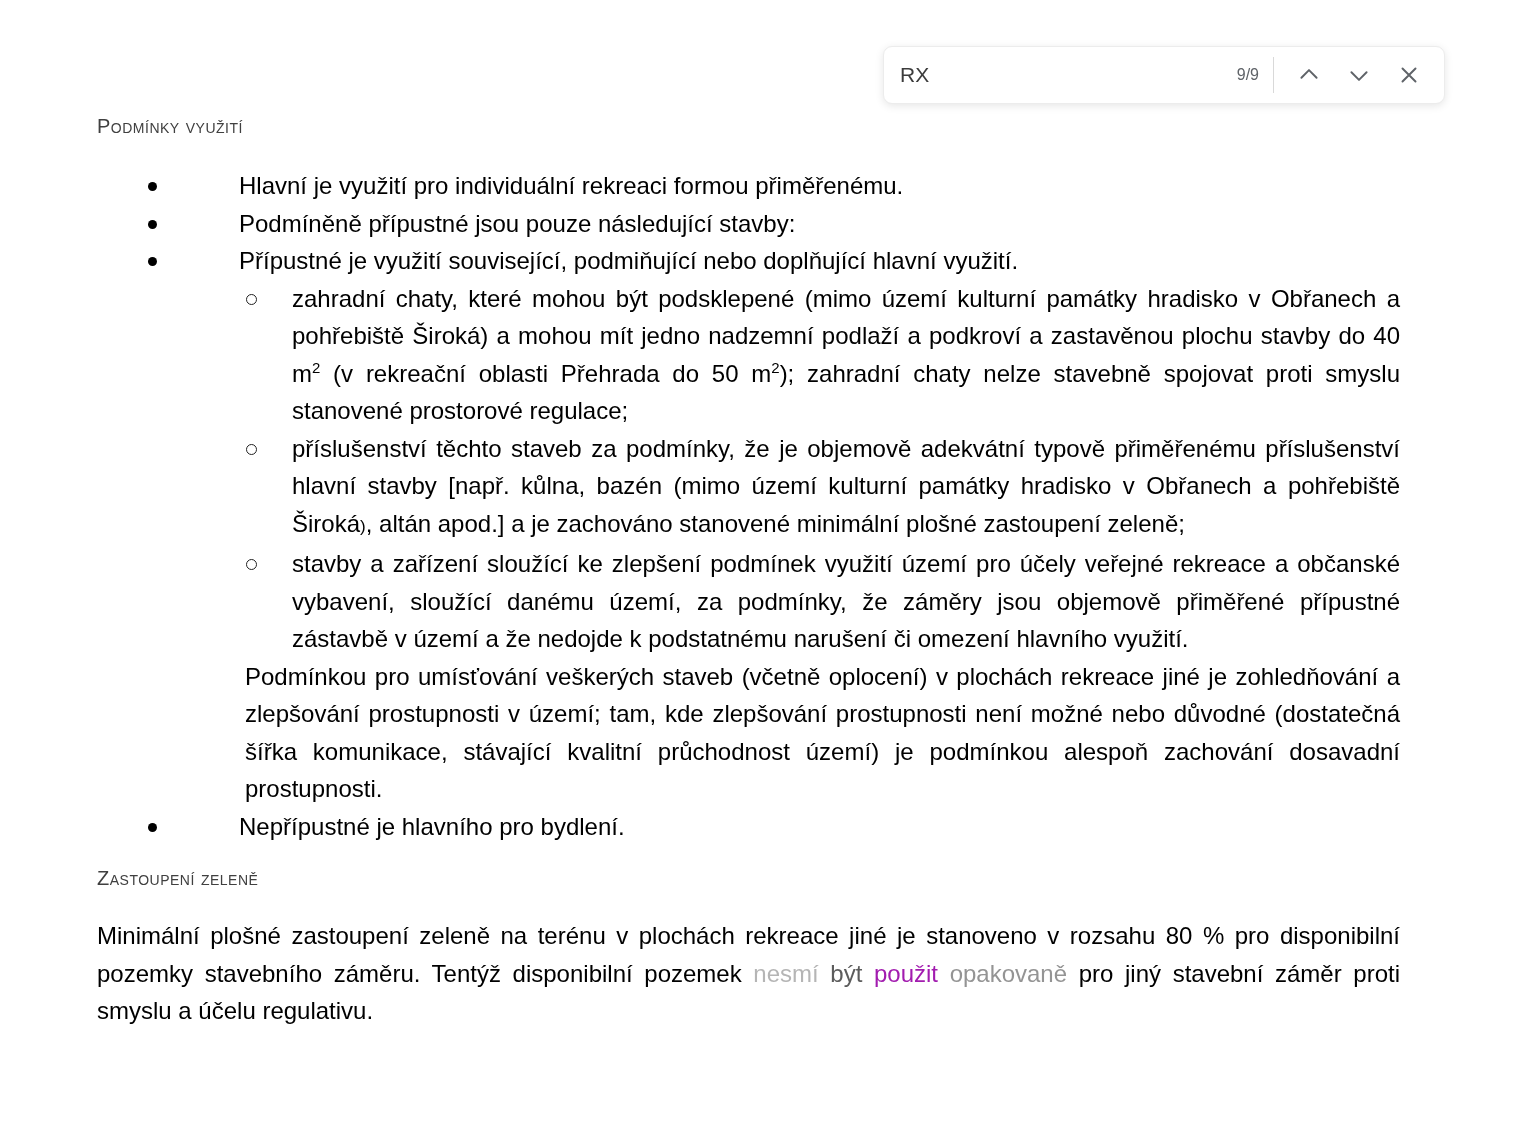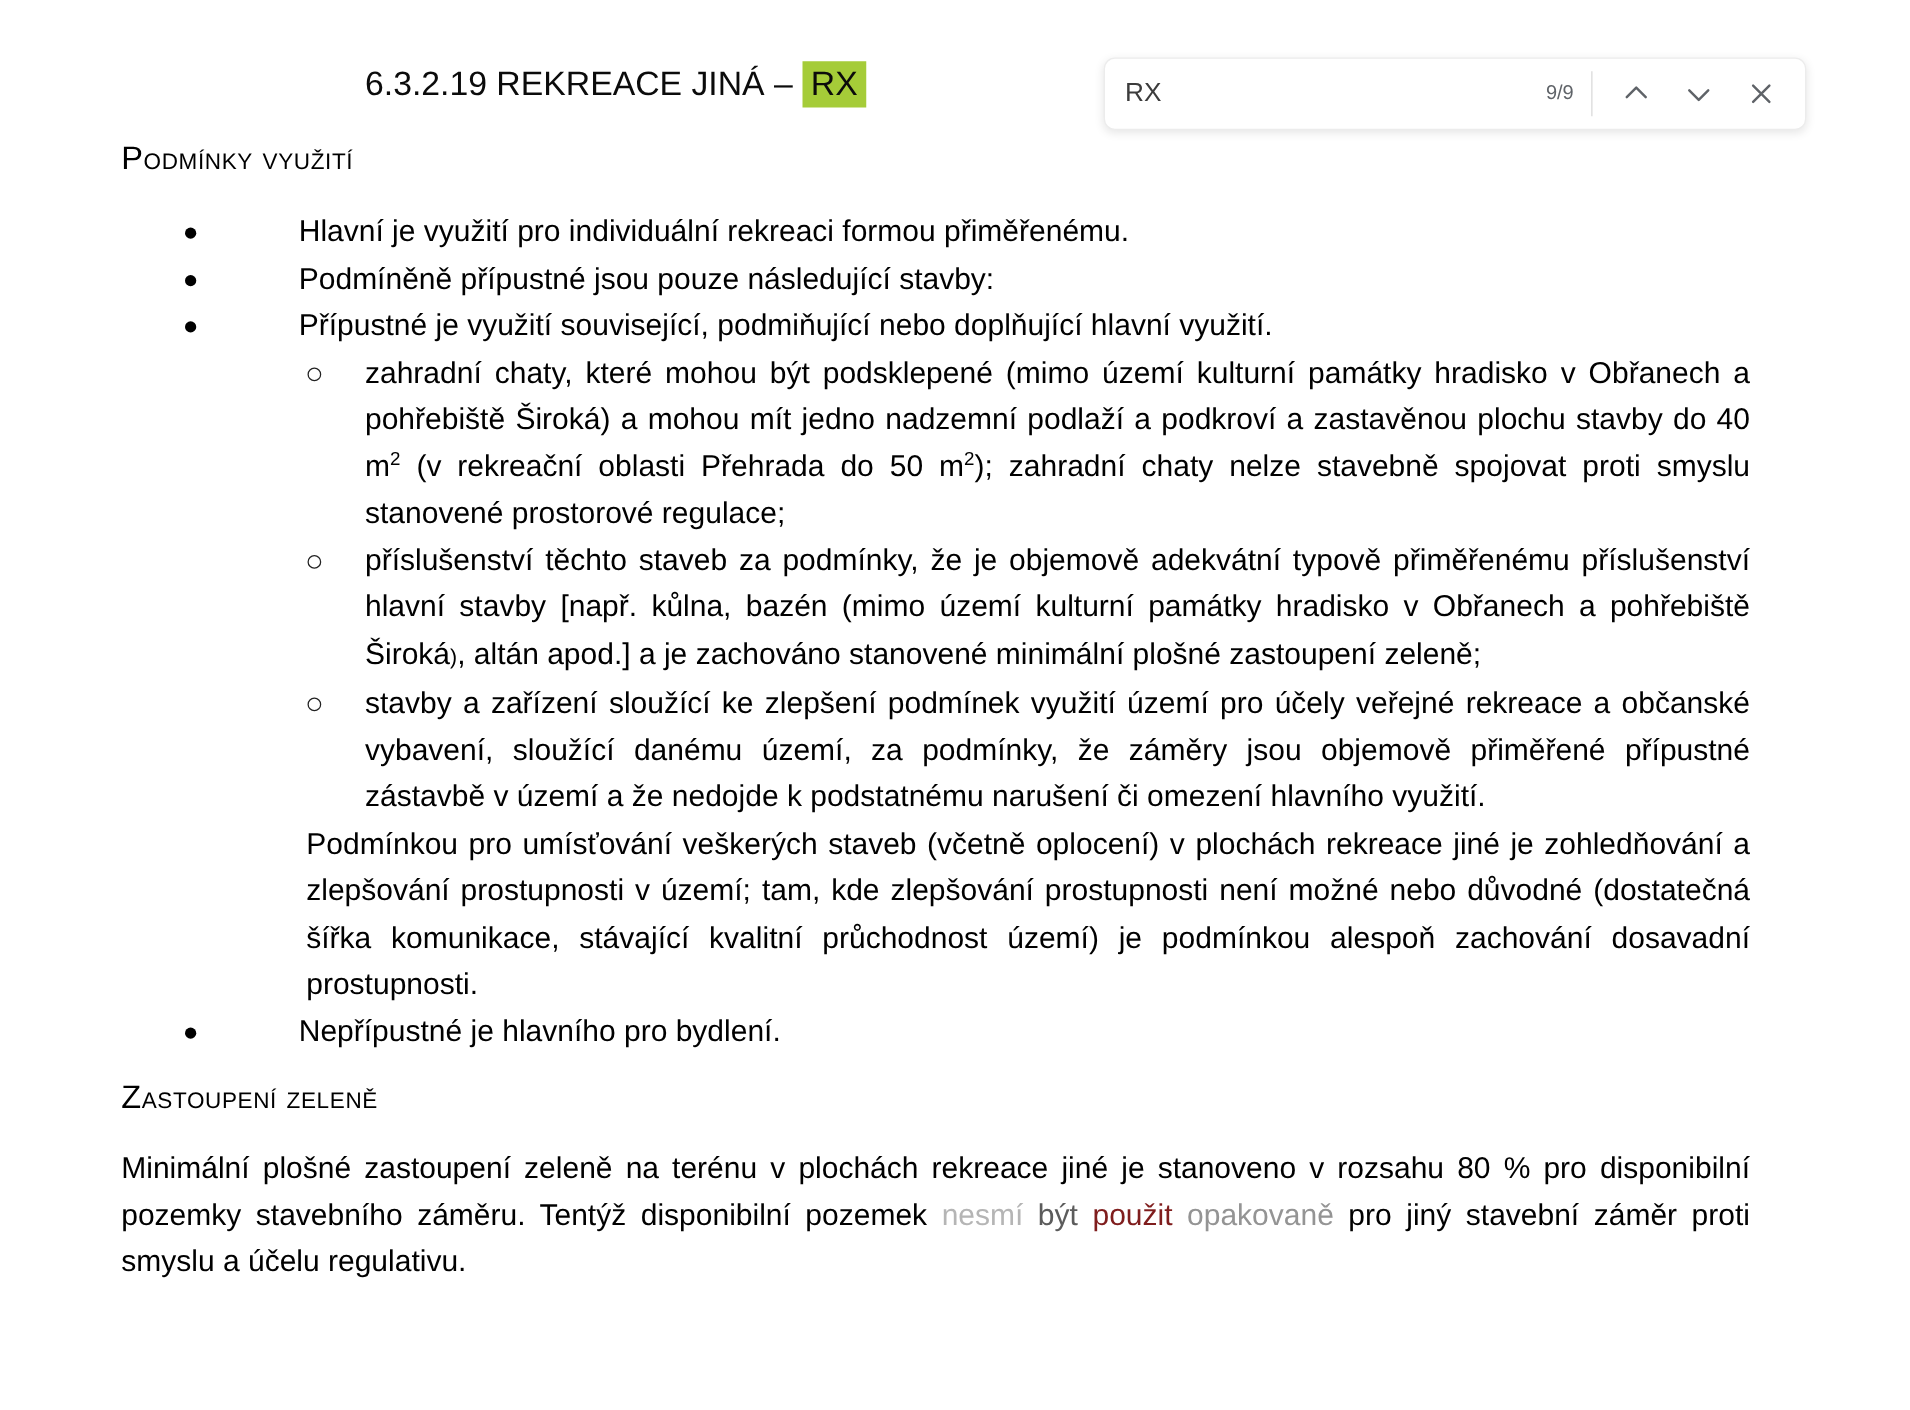--- a/index.html
+++ b/index.html
@@ -28,51 +28,50 @@
     width:50px;height:46px;background:none;border:none;padding:0;cursor:pointer;
     display:flex;align-items:center;justify-content:center;
   }
   .fb-btn svg{display:block;}
   
   .doc{
     position:absolute;left:97px;top:111px;width:1303px;
     font-size:24px;line-height:37.5px;hyphens:none;
   }
   .sc{
-    font-variant:small-caps;font-weight:normal;font-size:26px;line-height:30px;
-    letter-spacing:0.5px;margin:0;color:#000000;
+    font-variant:small-caps;font-weight:normal;font-size:20px;line-height:30px;
+    letter-spacing:0.5px;margin:0;color:#404040;
   }
   .h1{margin:0 0 26px 0;}
   .h2{margin:18px 0 0 0;}
   .li{position:relative;padding-left:98px;}
   .li .dot{
     position:absolute;left:51px;top:15px;width:9px;height:9px;
     border-radius:50%;background:#000;
   }
   .b{font-weight:normal;margin-left:44px;}
   .sub{position:relative;padding-left:195px;text-align:justify;}
   .sub .circ{
     position:absolute;left:149px;top:14px;width:11px;height:11px;
     border:1.8px solid #222;border-radius:50%;box-sizing:border-box;background:#fff;
   }
   .para{margin-left:148px;text-align:justify;}
   .sup{font-size:15px;position:relative;top:-9px;line-height:0;}
   .small-glyph{font-size:17px;}
   .final{margin-top:24px;text-align:justify;}
   .fade0{color:#b5b5b5;}
   .fade1{color:#5c5c5c;}
-  .fade2{color:#7f1d1d;}
+  .fade2{color:#a21caf;}
   .fade3{color:#949494;}
 </style>
 </head>
 <body>
 
 <div class="page">
 
-  <div class="title"><span>6.3.2.19 REKREACE JINÁ – </span><span class="hl">RX</span></div>
 
   <div class="findbar">
     <div class="fb-query">RX</div>
     <div class="fb-counter">9/9</div>
     <div class="fb-divider"></div>
     <button class="fb-btn">
       <span>
         <svg width="26" height="26" viewBox="0 0 24 24" fill="none" stroke="#5f6368" stroke-width="1.8" stroke-linecap="round" stroke-linejoin="round">
           <path d="M5 14.5l7-7 7 7"></path>
         </svg>

